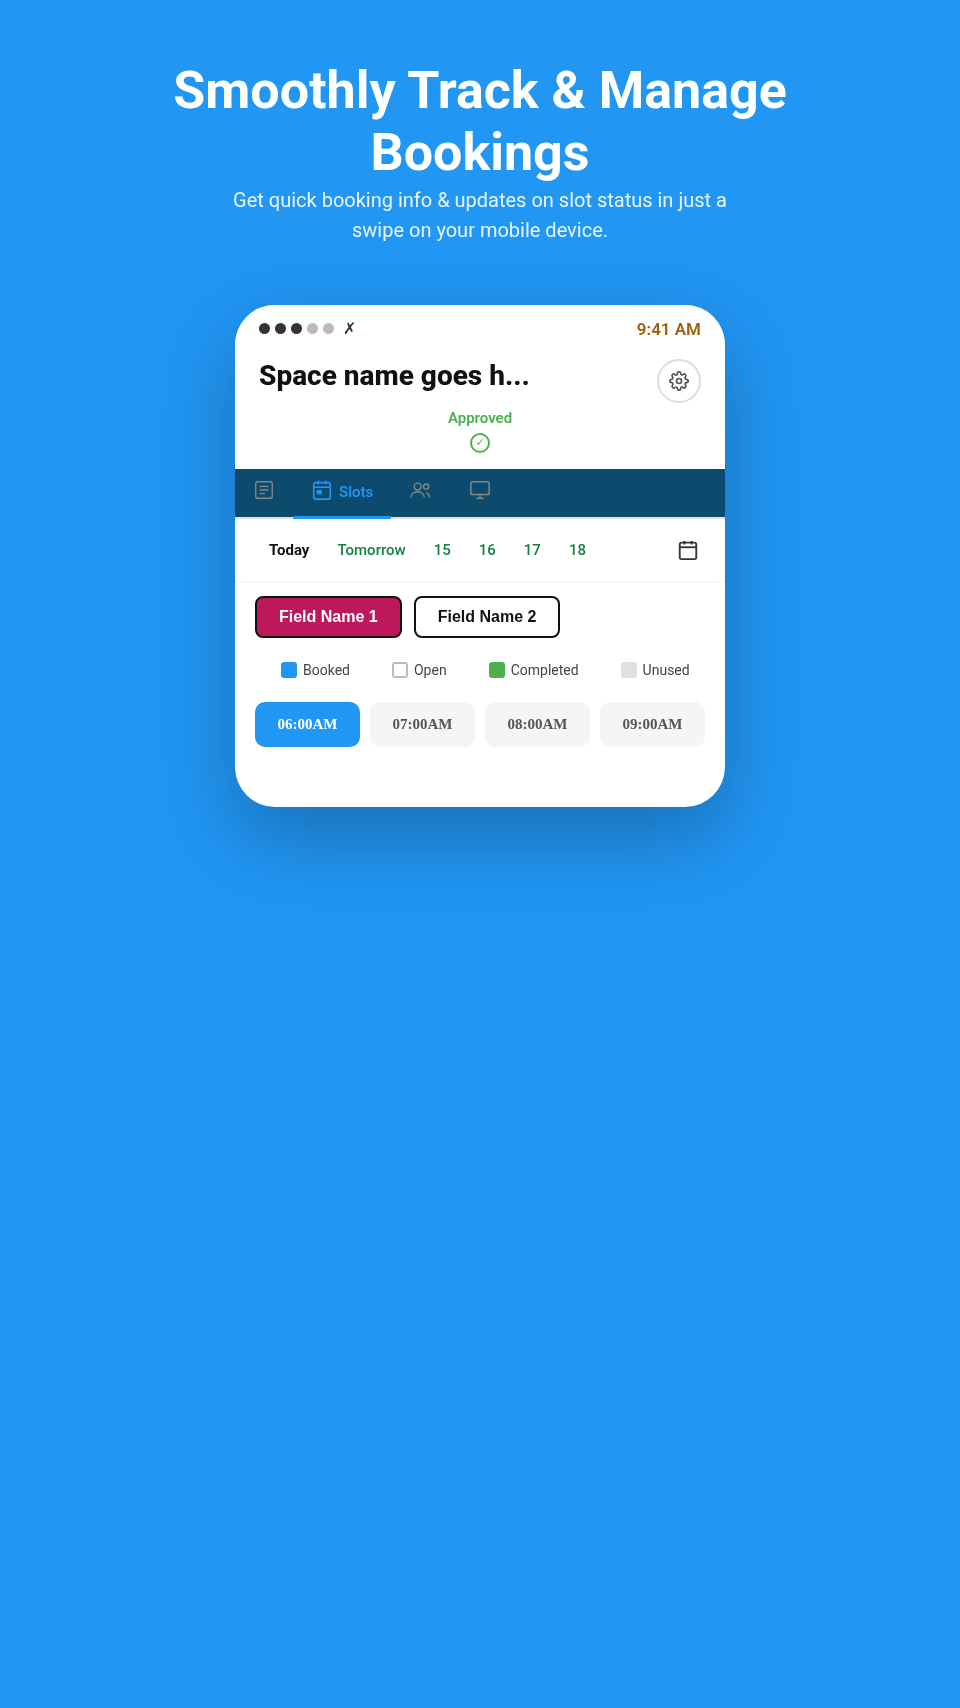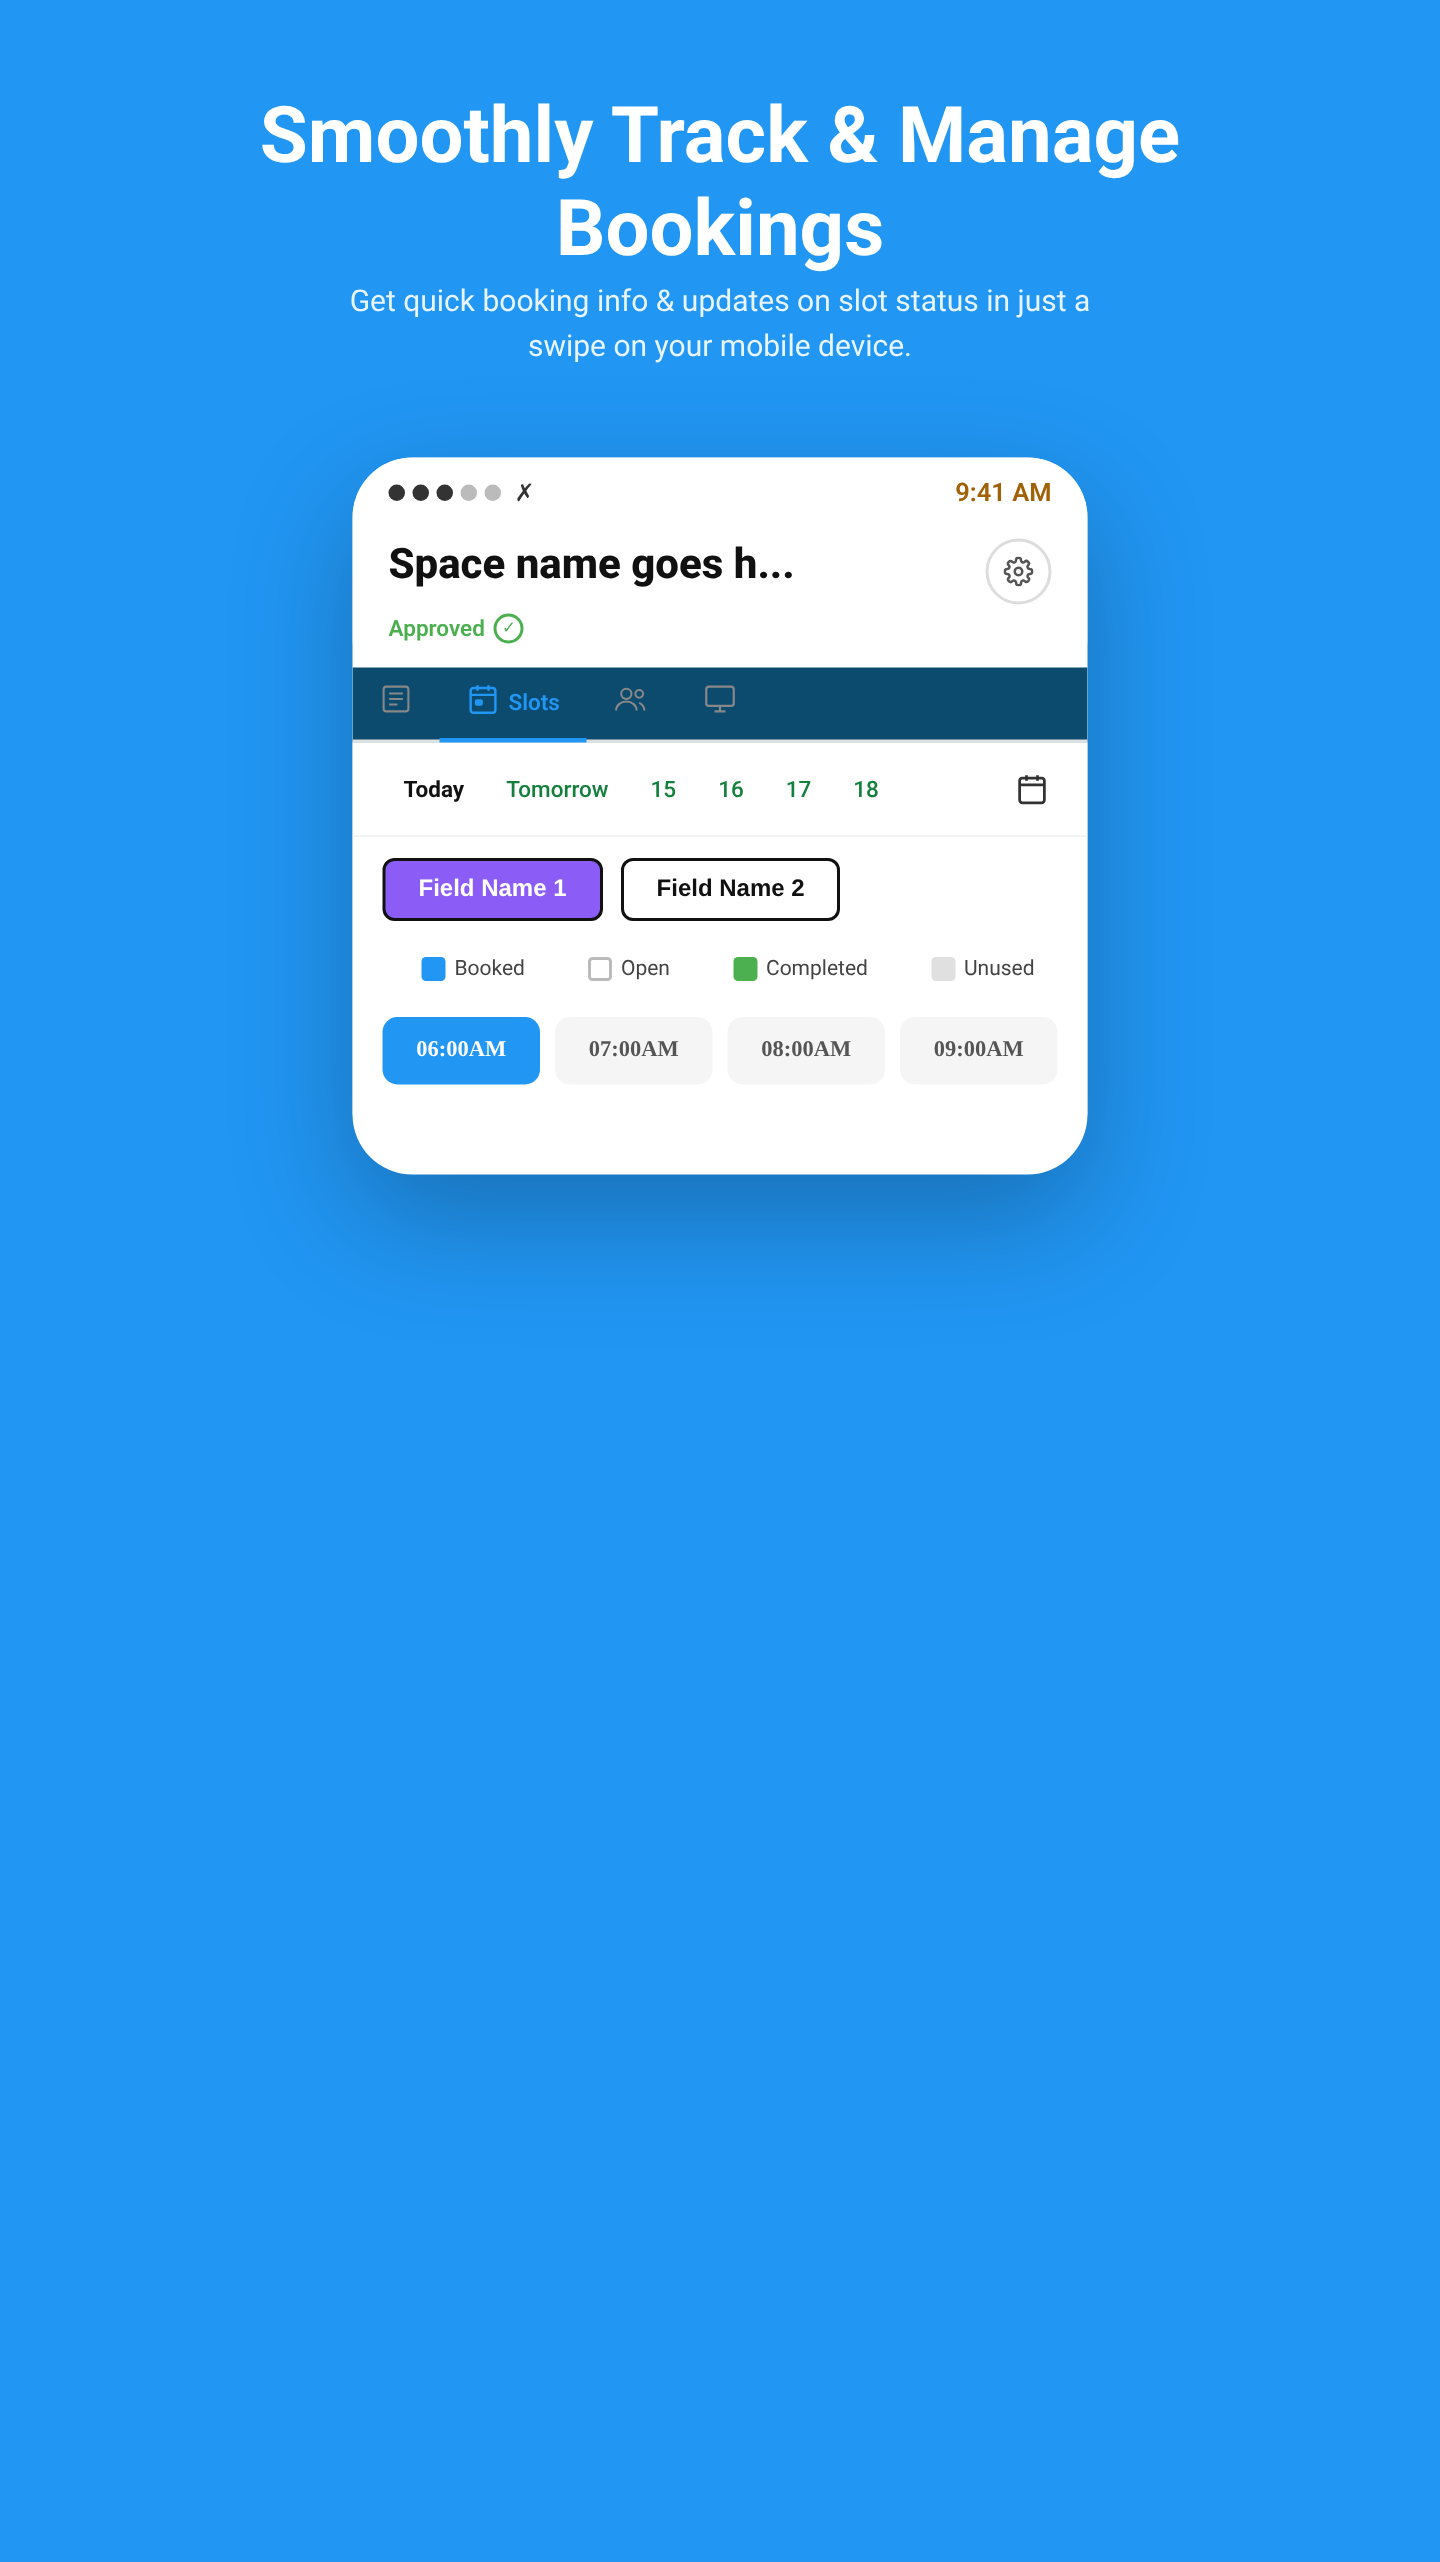--- a/index.html
+++ b/index.html
@@ -108,20 +108,21 @@
       cursor: pointer;
       background: #fff;
       flex-shrink: 0;
     }
 
     .approved-badge {
       display: flex;
       align-items: center;
       gap: 6px;
       margin-bottom: 16px;
+      flex-direction: column;
     }
 
     .approved-text {
       color: #4CAF50;
       font-size: 15px;
       font-weight: 600;
     }
 
     .approved-check {
       width: 20px;
@@ -209,21 +210,21 @@
     .field-btn {
       padding: 10px 22px;
       border-radius: 8px;
       font-size: 16px;
       font-weight: 600;
       cursor: pointer;
       border: 2px solid #111;
     }
 
     .field-btn.active {
-      background: #8b5cf6;
+      background: #be185d;
       color: #fff;
       text-align: center;
     }
 
     .field-btn.inactive {
       background: #fff;
       color: #111;
     }
 
     

